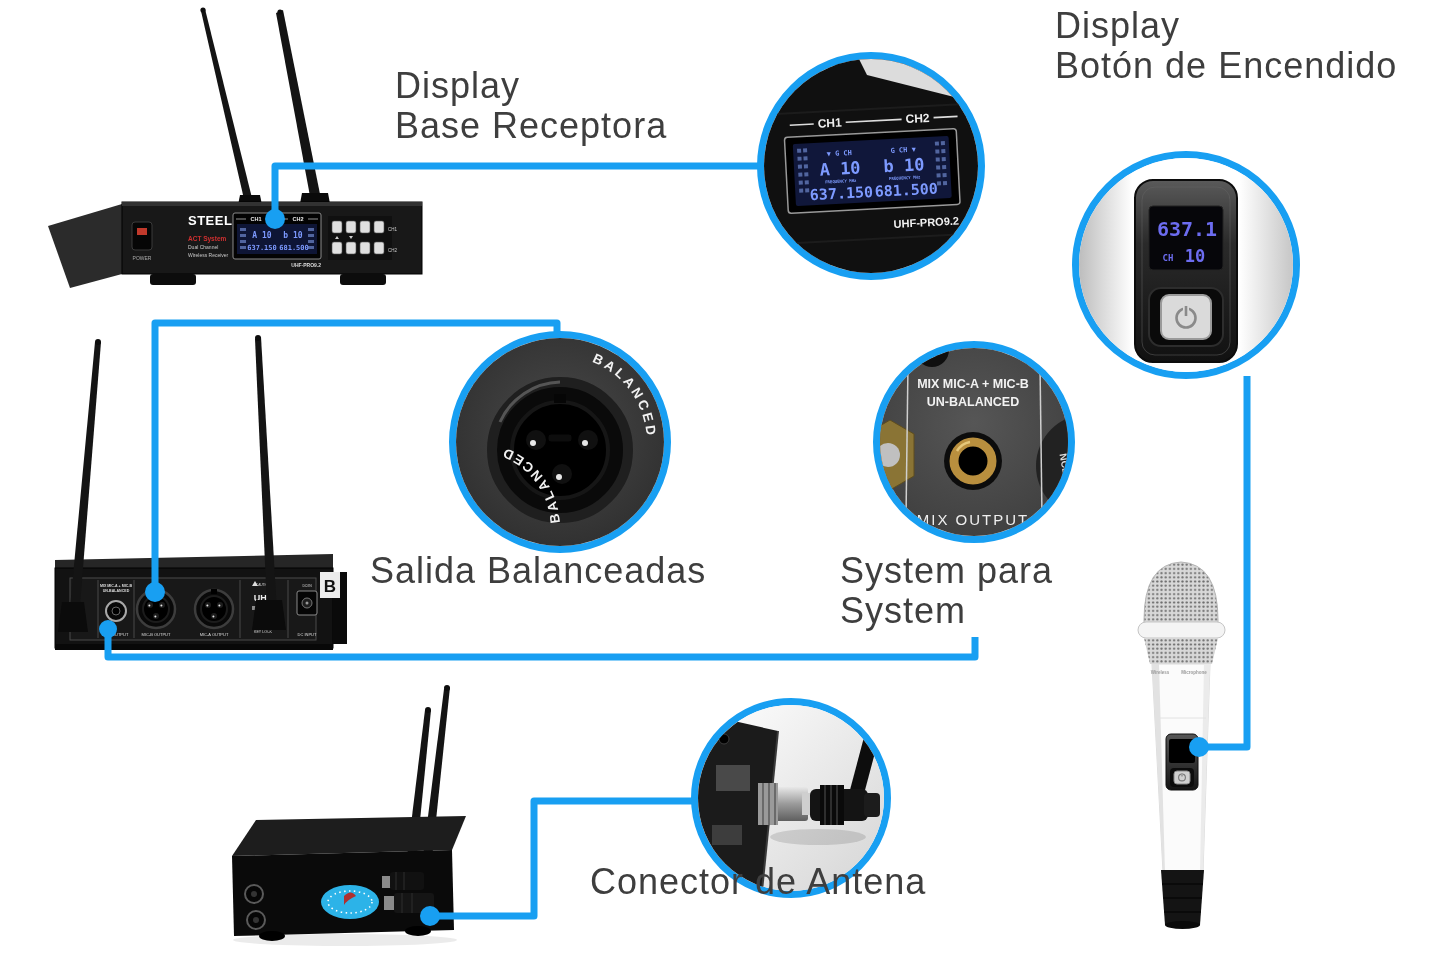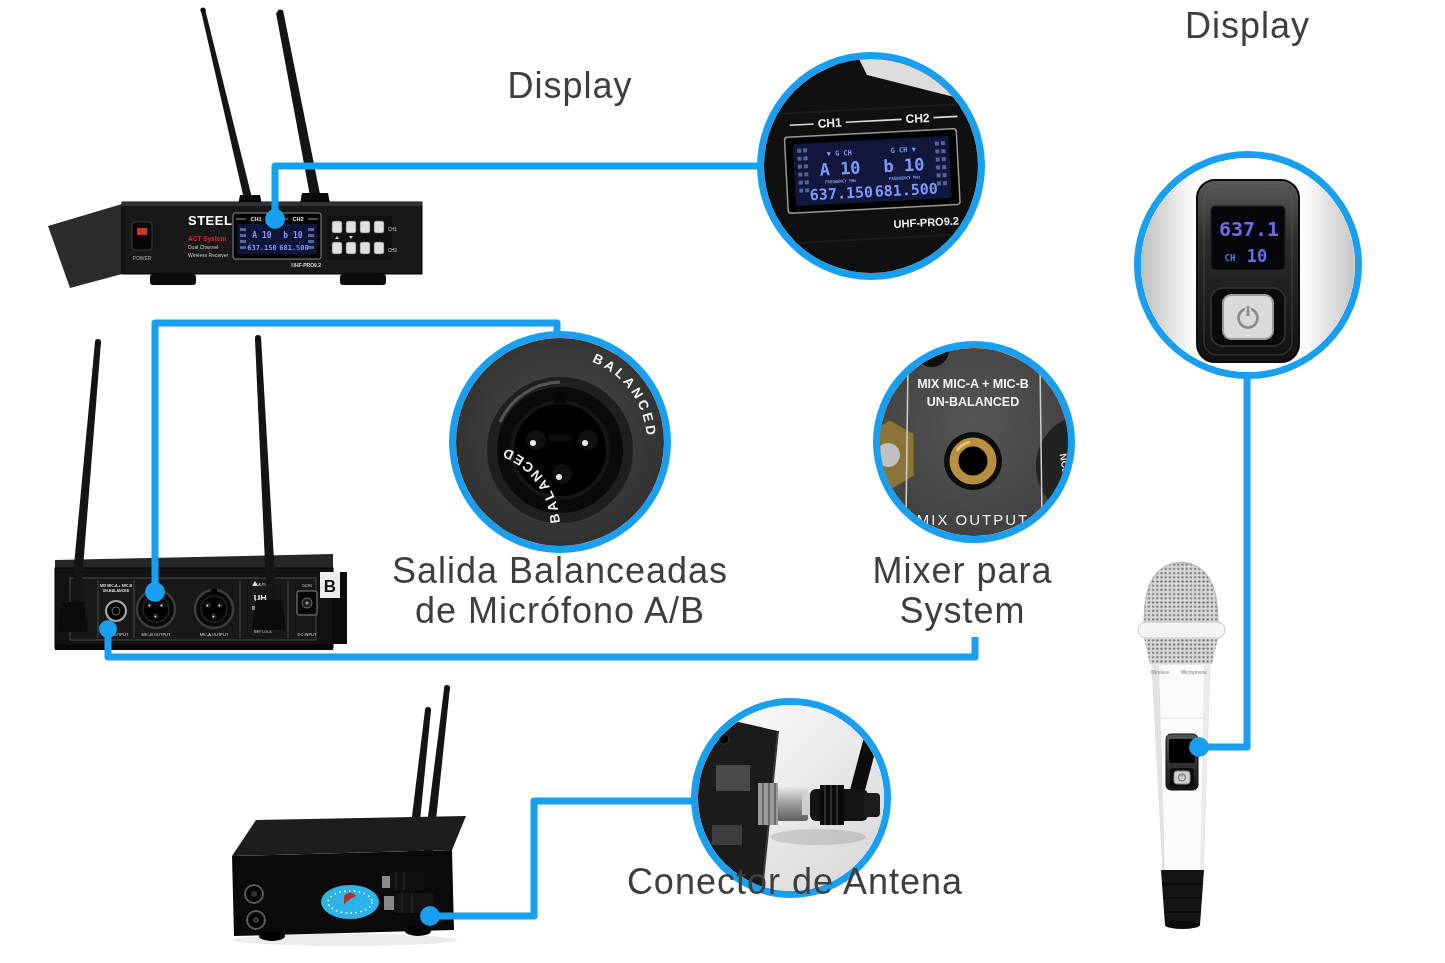--- a/index.html
+++ b/index.html
@@ -1,19 +1,19 @@
 <!DOCTYPE html>
 <html><head>
 <meta charset="utf-8">
 <style>
   html,body{margin:0;padding:0;background:#fff;}
   .canvas{position:relative;width:1445px;height:963px;background:#fff;overflow:hidden;
           font-family:"Liberation Sans",sans-serif;}
   .abs{position:absolute;}
-  .callout-label{color:#3e3e3e;font-size:36px;line-height:40px;text-align:center;
+  .callout-label{color:#3e3e3e;font-size:36px;line-height:40px;text-align:left;
                  letter-spacing:1px;font-weight:400;}
   .circle{position:absolute;border:7px solid #189ff2;border-radius:50%;overflow:hidden;
           background:#fff;}
   .circle svg{display:block;}
   svg text{font-family:"Liberation Sans",sans-serif;}
   .lcdtxt{font-family:"DejaVu Sans Mono",monospace;font-weight:bold;fill:#7d9aff;}
 </style>
 </head>
 <body>
 
@@ -310,21 +310,21 @@
         <text x="140" y="114" font-size="17" class="lcdtxt" text-anchor="middle">b 10</text>
         <text x="76" y="122" font-size="4" class="lcdtxt" text-anchor="middle">FREQUENCY        MHz</text>
         <text x="140" y="122" font-size="4" class="lcdtxt" text-anchor="middle">FREQUENCY        MHz</text>
         <text x="76" y="138" font-size="15" class="lcdtxt" text-anchor="middle">637.150</text>
         <text x="141" y="138" font-size="15" class="lcdtxt" text-anchor="middle">681.500</text>
         <text x="192" y="170" font-size="11" font-weight="bold" fill="#f0f0f0" text-anchor="end">UHF-PRO9.2</text>
       </g>
     </svg>
   </div>
 
-  <div class="circle" style="left:1134px;top:151px;width:214px;height:214px">
+  <div class="circle" style="left:1072px;top:151px;width:214px;height:214px">
     <svg width="214" height="214" viewBox="0 0 214 214">
       <defs>
         <linearGradient id="panelGrad" x1="0" y1="0" x2="0" y2="1">
           <stop offset="0" stop-color="#5a5a5a"></stop>
             <stop offset="0.35" stop-color="#2a2a2a"></stop>
           <stop offset="1" stop-color="#111"></stop>
         </linearGradient>
         <linearGradient id="bodyShade" x1="0" y1="0" x2="1" y2="0">
           <stop offset="0" stop-color="#bdbdbd"></stop>
             <stop offset="0.25" stop-color="#fff"></stop>
@@ -451,33 +451,34 @@
         <line x1="127" y1="80" x2="127" y2="120" stroke="#2e2e2e" stroke-width="2"></line>
         <line x1="133" y1="80" x2="133" y2="120" stroke="#2e2e2e" stroke-width="2"></line>
         <line x1="139" y1="80" x2="139" y2="120" stroke="#2e2e2e" stroke-width="2"></line>
         <rect x="166" y="88" width="16" height="24" rx="4" fill="#1c1c1c"></rect>
       </g>
     </svg>
   </div>
 
   <div class="abs callout-label" style="left:395px;top:66px;width:350px">
     <div>Display</div>
+    <div>Base Receptora</div>
   </div>
 
   <div class="abs callout-label" style="left:1055px;top:6px;width:385px">
     <div>Display</div>
+    <div>Botón de Encendido</div>
   </div>
 
   <div class="abs callout-label" style="left:370px;top:551px;width:380px">
     <div>Salida Balanceadas</div>
-    <div>de Micrófono A/B</div>
   </div>
 
   <div class="abs callout-label" style="left:840px;top:551px;width:245px">
-    <div>Mixer para</div>
+    <div>System para</div>
     <div>System</div>
   </div>
 
   <div class="abs callout-label" style="left:590px;top:862px;width:410px">
     <div>Conector de Antena</div>
   </div>
 
 </div>
 
 </body></html>

